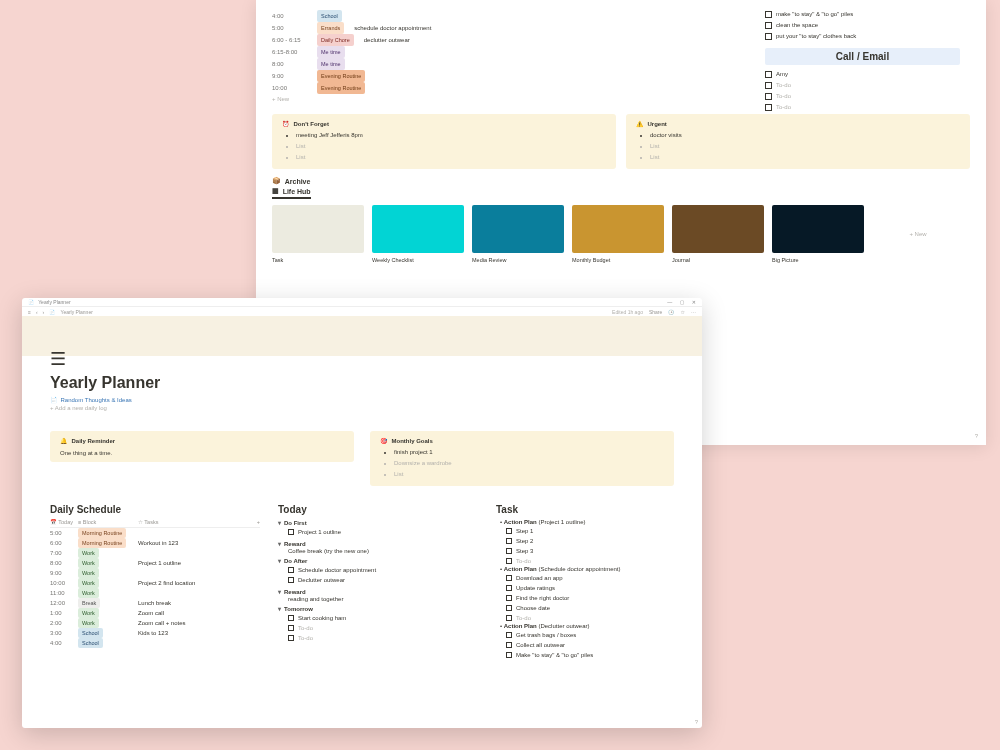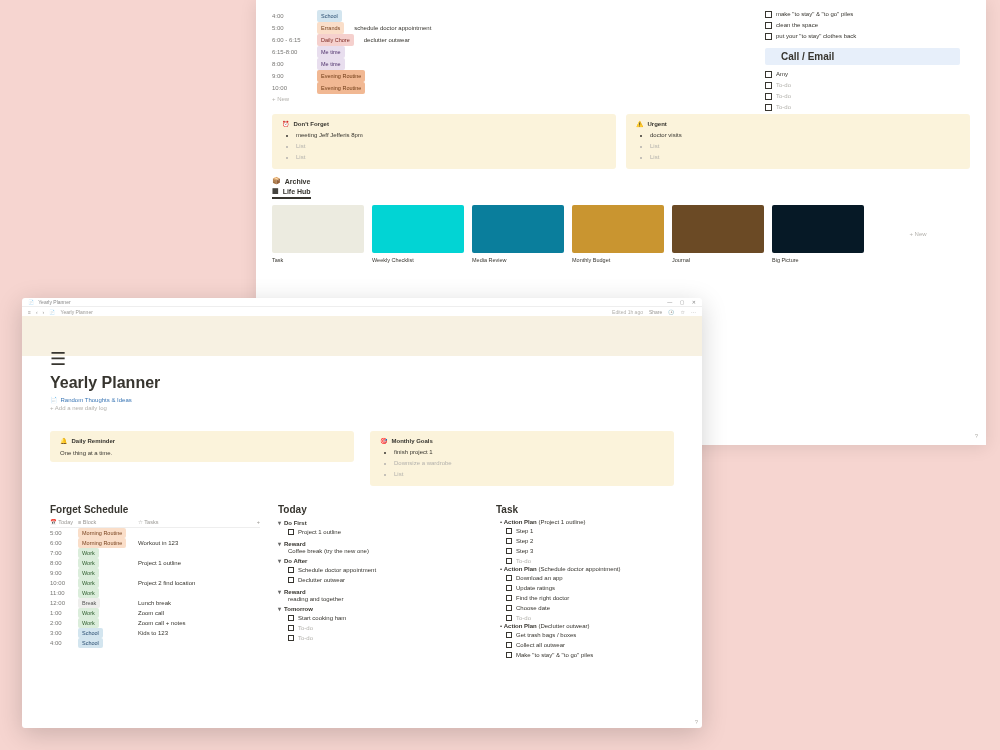--- a/index.html
+++ b/index.html
@@ -44,21 +44,21 @@
 
   .back-right {
     position:absolute; right:26px; top:9px; width:195px;
   }
   .checklist-row { display:flex; align-items:center; gap:4px; line-height:11px; }
   .chk { width:7px; height:7px; border:1px solid #37352f; flex-shrink:0; }
   .muted { color:#b3b1ac; }
 
   .call-header {
     background:#e7effa; font-weight:600; font-size:10px;
-    padding:3px 16px; margin:6px 0 4px; border-radius:2px;
+    padding:3px 16px; margin:6px 0 4px; border-radius:2px;text-align:center;
   }
 
   .yellow-callout {
     background:#fbf3db; border-radius:3px; padding:6px 10px; margin-top:12px;
   }
   .callout-title { font-weight:600; margin-bottom:3px; display:flex; gap:4px; align-items:center; }
   .bullet-list li { list-style: disc; margin-left:14px; line-height:11px; }
   .list-link { color:#b3b1ac; }
 
   .two-callouts { display:flex; gap:10px; }
@@ -343,21 +343,21 @@
               <li class="list-link">Downsize a wardrobe</li>
               <li class="list-link">List</li>
             </ul>
         </div>
       </div>
     </div>
 
     <div class="three-col">
 
       <div class="c1">
-        <div class="section-title">Forget Schedule</div>
+        <div class="section-title">Daily Schedule</div>
         <div class="table-head">
           <div class="th-time">📅 <span>Today</span></div>
           <div class="th-block">≡ <span>Block</span></div>
           <div class="th-fav">☆ <span>Tasks</span></div>
           <div style="margin-left:auto;">+</div>
         </div>
         <div id="ds-rows">
             <div class="tbl-row">
               <span class="td-time"></span>
     <span class="td-block"></span>

